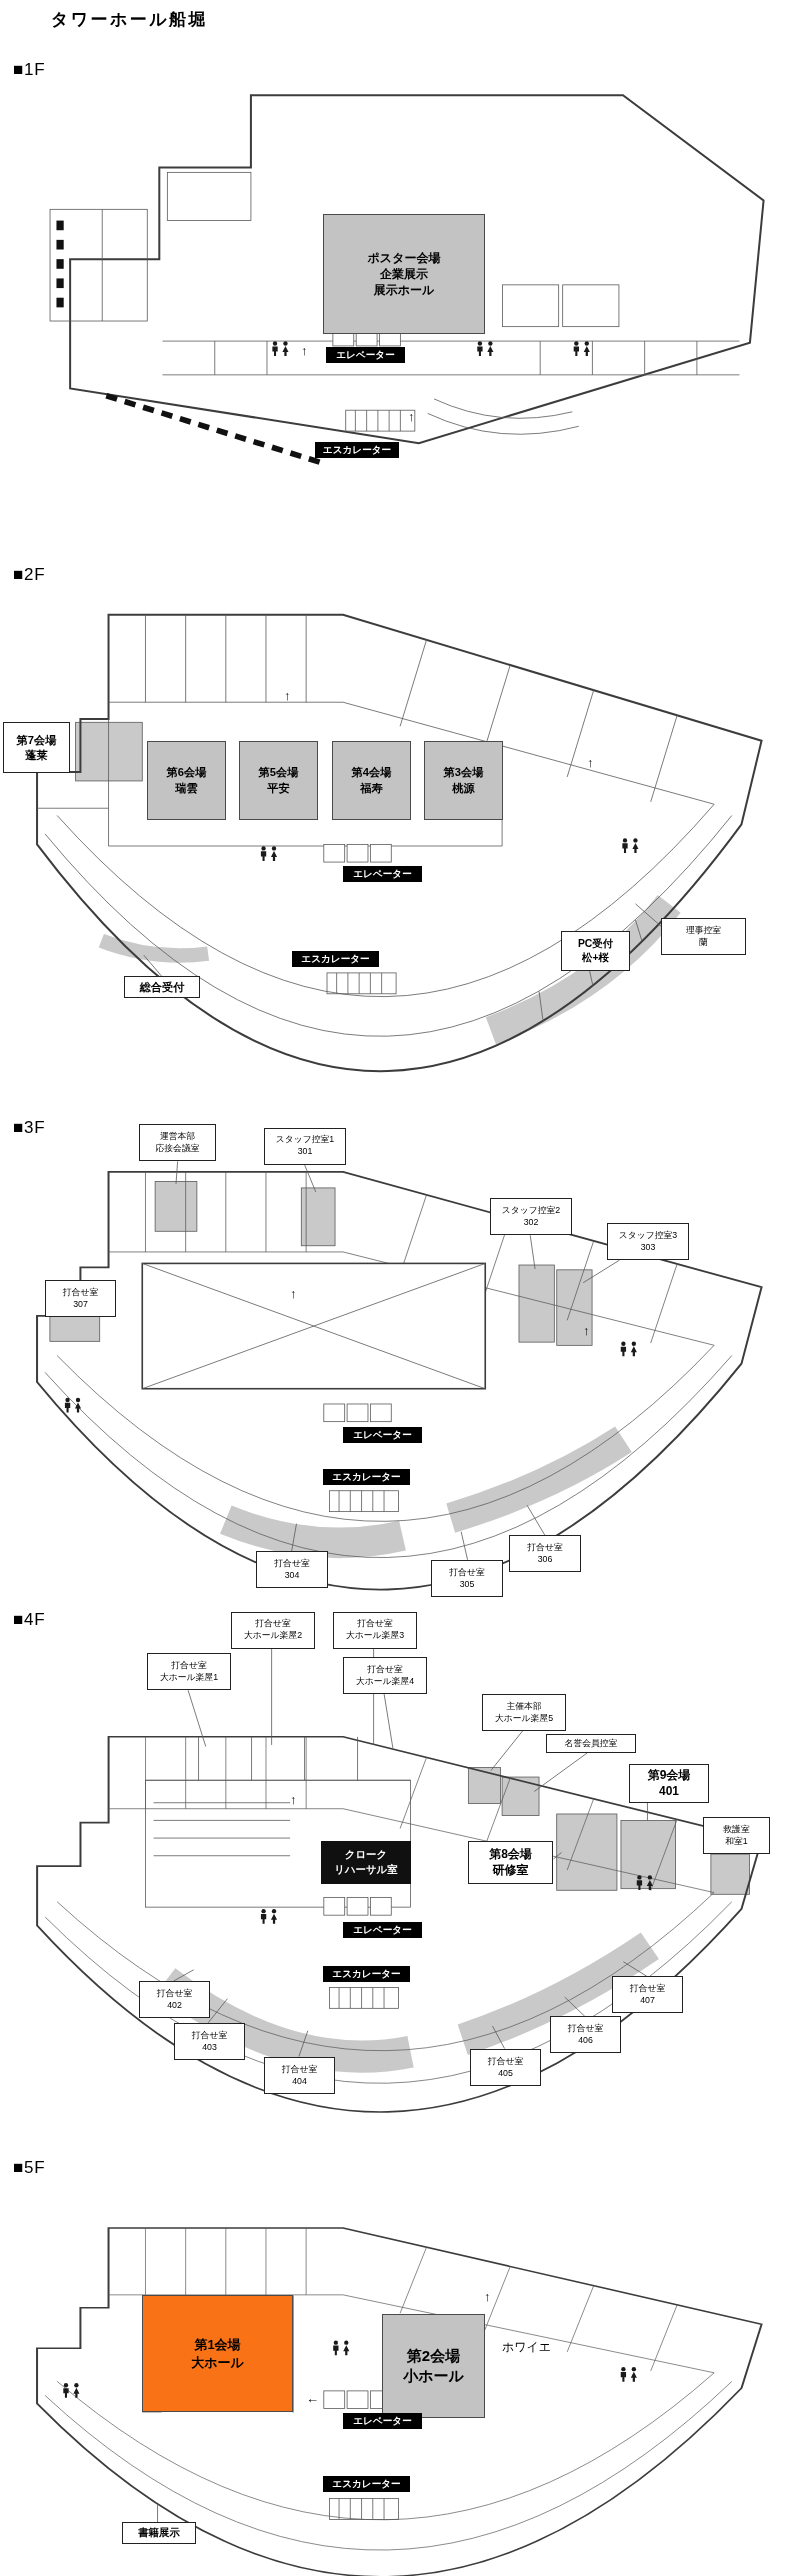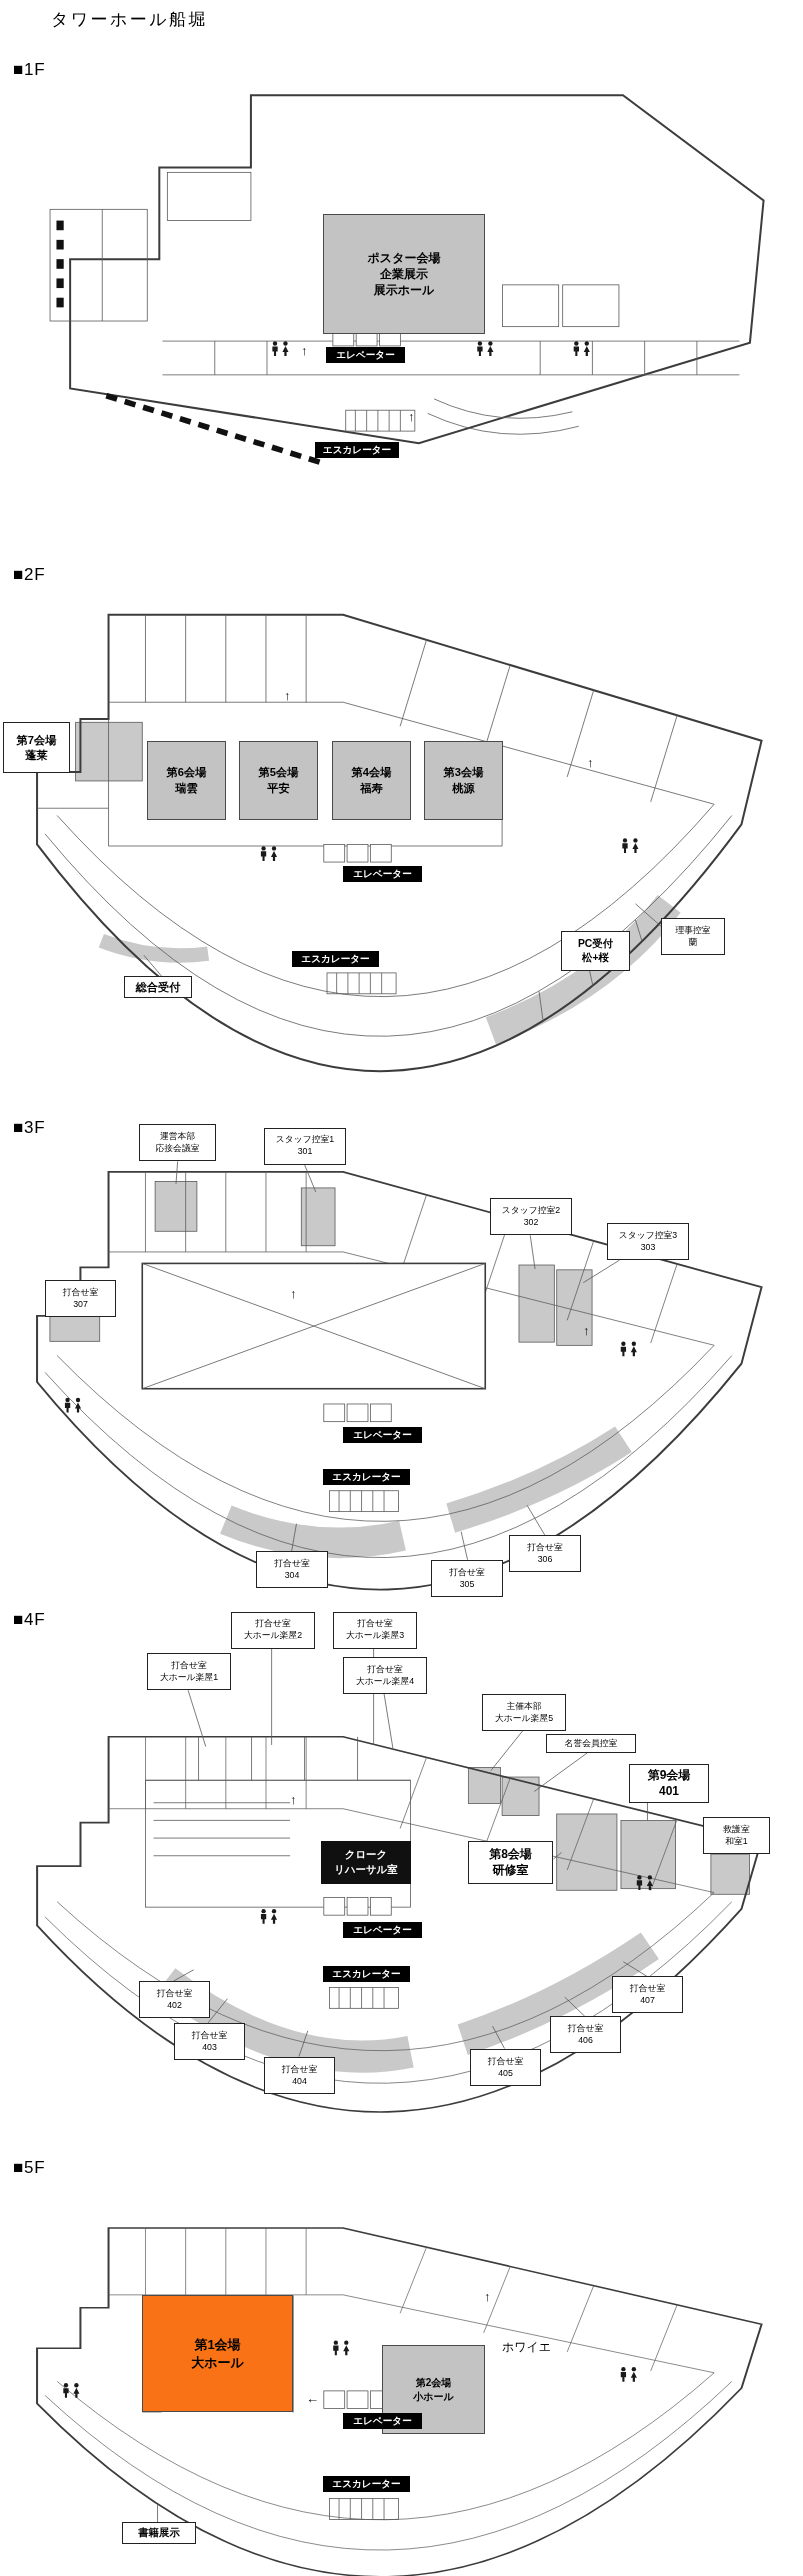--- a/index.html
+++ b/index.html
@@ -1,19 +1,19 @@
 <!DOCTYPE html>
 <html style="font-size:13px"><head>
 <meta charset="utf-8">
 <style>
   *{margin:0;padding:0;box-sizing:border-box}
   html,body{background:#ffffff}
   body{width:803px;height:2576px;position:relative;overflow:hidden;
        font-family:"Liberation Sans","DejaVu Sans",sans-serif;color:#000}
-  .title{position:absolute;left:51px;top:8px;font-size:17px;font-weight:400;letter-spacing:2.4px}
+  .title{position:absolute;left:51px;top:8px;font-size:17px;font-weight:700;letter-spacing:2.4px}
   .floor{position:absolute;left:0;width:803px}
   .flabel{position:absolute;left:13px;top:0;font-size:17px;font-weight:400;letter-spacing:0.8px}
   .plan{position:absolute}
   .plan > svg{position:absolute;left:0;top:0}
   .grayroom{position:absolute;background:#c3c3c3;border:1.6px solid #4a4a4a;display:flex;align-items:center;justify-content:center;
             text-align:center;font-weight:700;white-space:pre-line;line-height:1.35;font-size:11.2px}
   .darkroom{background:#f97316}
   .roombox{position:absolute;background:#fff;border:0.8px solid #222;display:flex;align-items:center;justify-content:center;
            text-align:center;font-weight:700;white-space:pre-line;line-height:1.3;font-size:10.4px}
   .callout{position:absolute;background:#fff;border:0.8px solid #222;display:flex;align-items:center;justify-content:center;
@@ -132,25 +132,25 @@
     <div class="grayroom" style="left:122px;top:136px;width:79px;height:79px">第6会場
 瑞雲</div>
     <div class="grayroom" style="left:214px;top:136px;width:79px;height:79px">第5会場
 平安</div>
     <div class="grayroom" style="left:307px;top:136px;width:79px;height:79px">第4会場
 福寿</div>
     <div class="grayroom" style="left:399px;top:136px;width:79px;height:79px">第3会場
 桃源</div>
     <div class="tag" style="left:318px;top:261px;width:79px;height:16px">エレベーター</div>
     <div class="tag" style="left:267px;top:346px;width:87px;height:16px">エスカレーター</div>
-    <div class="callout" style="left:636px;top:313px;width:64px;height:37px">理事控室
+    <div class="callout" style="left:636px;top:313px;width:85px;height:37px">理事控室
 蘭</div>
     <div class="roombox" style="left:536px;top:326px;width:69px;height:40px">PC受付
 松+桜</div>
-    <div class="roombox" style="left:99px;top:371px;width:68px;height:22px;font-size:11.2px">総合受付</div>
+    <div class="roombox" style="left:99px;top:371px;width:76px;height:22px;font-size:11.2px">総合受付</div>
     <span class="arrow" style="left:259px;top:84px">↑</span>
     <span class="arrow" style="left:562px;top:151px">↑</span>
   </div>
 </section>
 
 <section class="floor" style="top:1118px">
   <h2 class="flabel">■3F</h2>
   <div class="plan" style="left:25px;top:0px;width:747px;height:482px">
     <svg width="747" height="482" viewBox="0 0 930 600">
       <rect class="gfill" x="162" y="79" width="52" height="62"></rect>
@@ -274,21 +274,21 @@
       <use href="#woman" x="59" y="276"></use>
       <use href="#man" x="382" y="223"></use>
       <use href="#woman" x="395" y="223"></use>
       <use href="#man" x="740" y="256"></use>
       <use href="#woman" x="753" y="256"></use>
       <path class="w1" d="M165 450 V428"></path>
       <rect fill="#8f8f8f" x="146" y="167" width="24" height="146"></rect>
     </svg>
     <div class="grayroom darkroom" style="left:117px;top:134px;width:151px;height:117px;font-size:13px">第1会場
 大ホール</div>
-    <div class="grayroom" style="left:357px;top:184px;width:103px;height:89px;font-size:10px">第2会場
+    <div class="grayroom" style="left:357px;top:153px;width:103px;height:104px;font-size:15px">第2会場
 小ホール</div>
     <span class="plaintext" style="left:477px;top:178px">ホワイエ</span>
     <div class="tag" style="left:318px;top:252px;width:79px;height:16px">エレベーター</div>
     <div class="tag" style="left:298px;top:315px;width:87px;height:16px">エスカレーター</div>
     <div class="roombox" style="left:97px;top:361px;width:74px;height:22px">書籍展示</div>
     <span class="arrow" style="left:281px;top:231px">←</span>
     <span class="arrow" style="left:459px;top:129px">↑</span>
   </div>
 </section>
 

